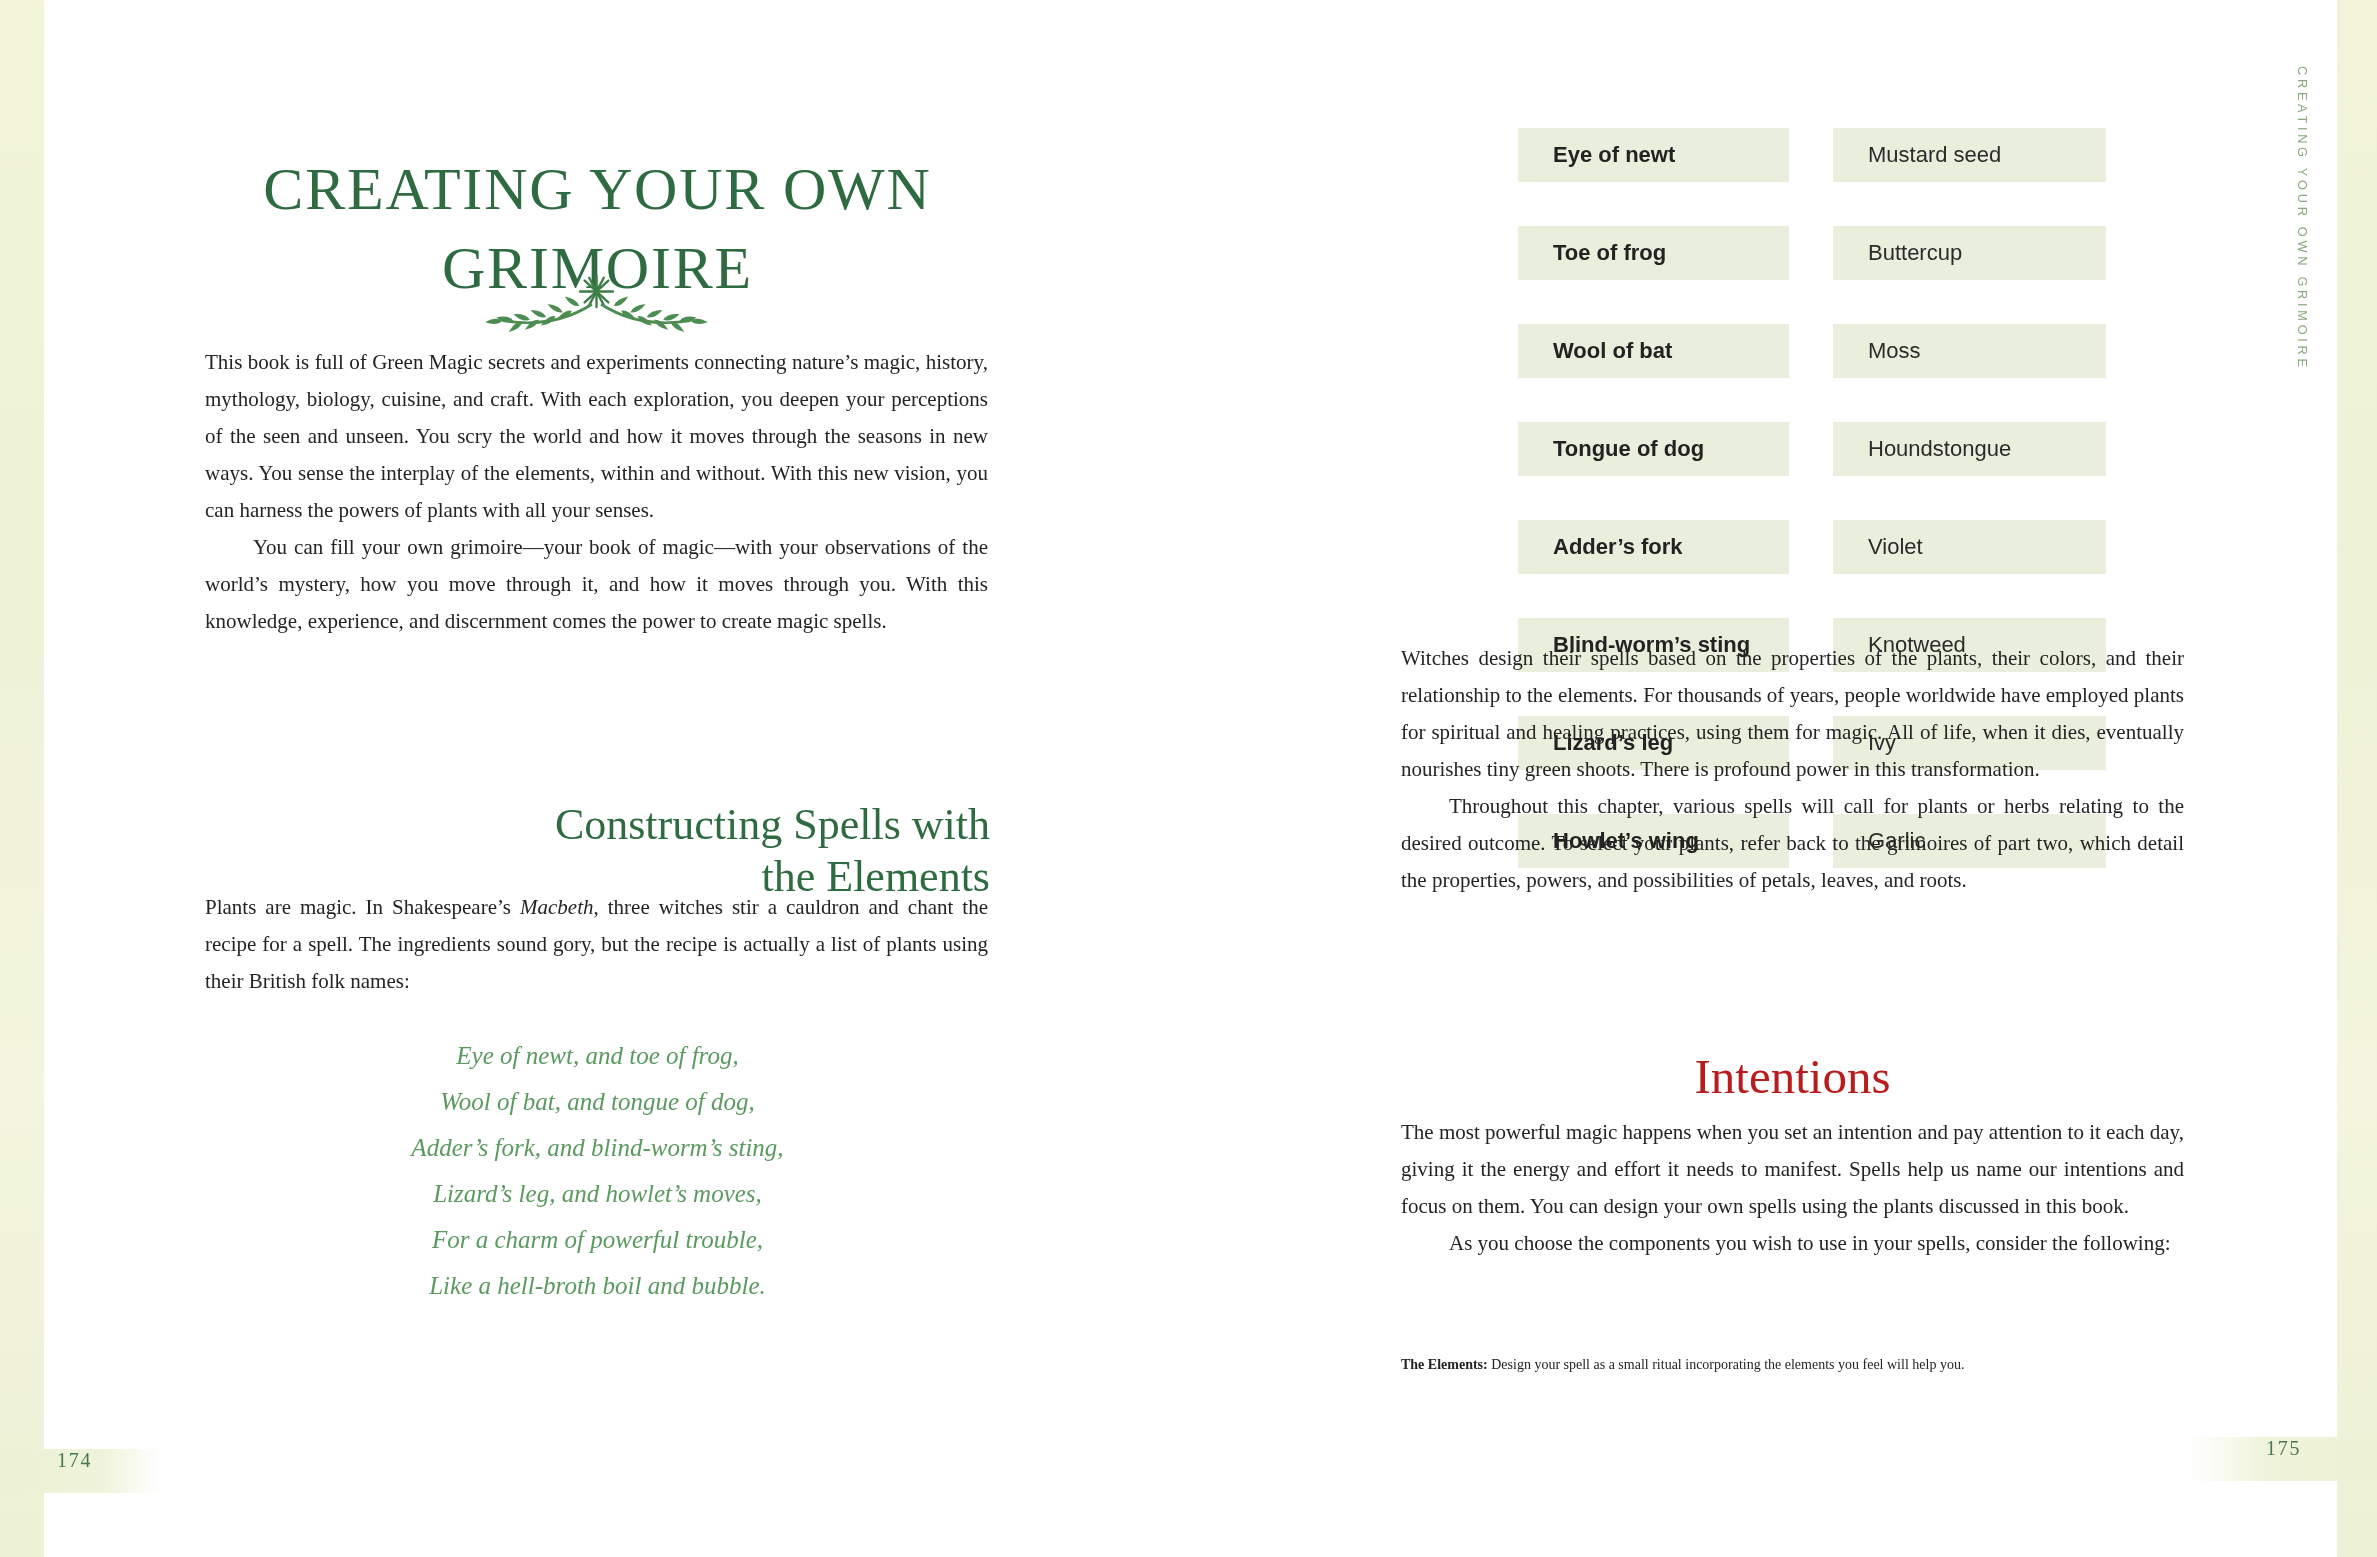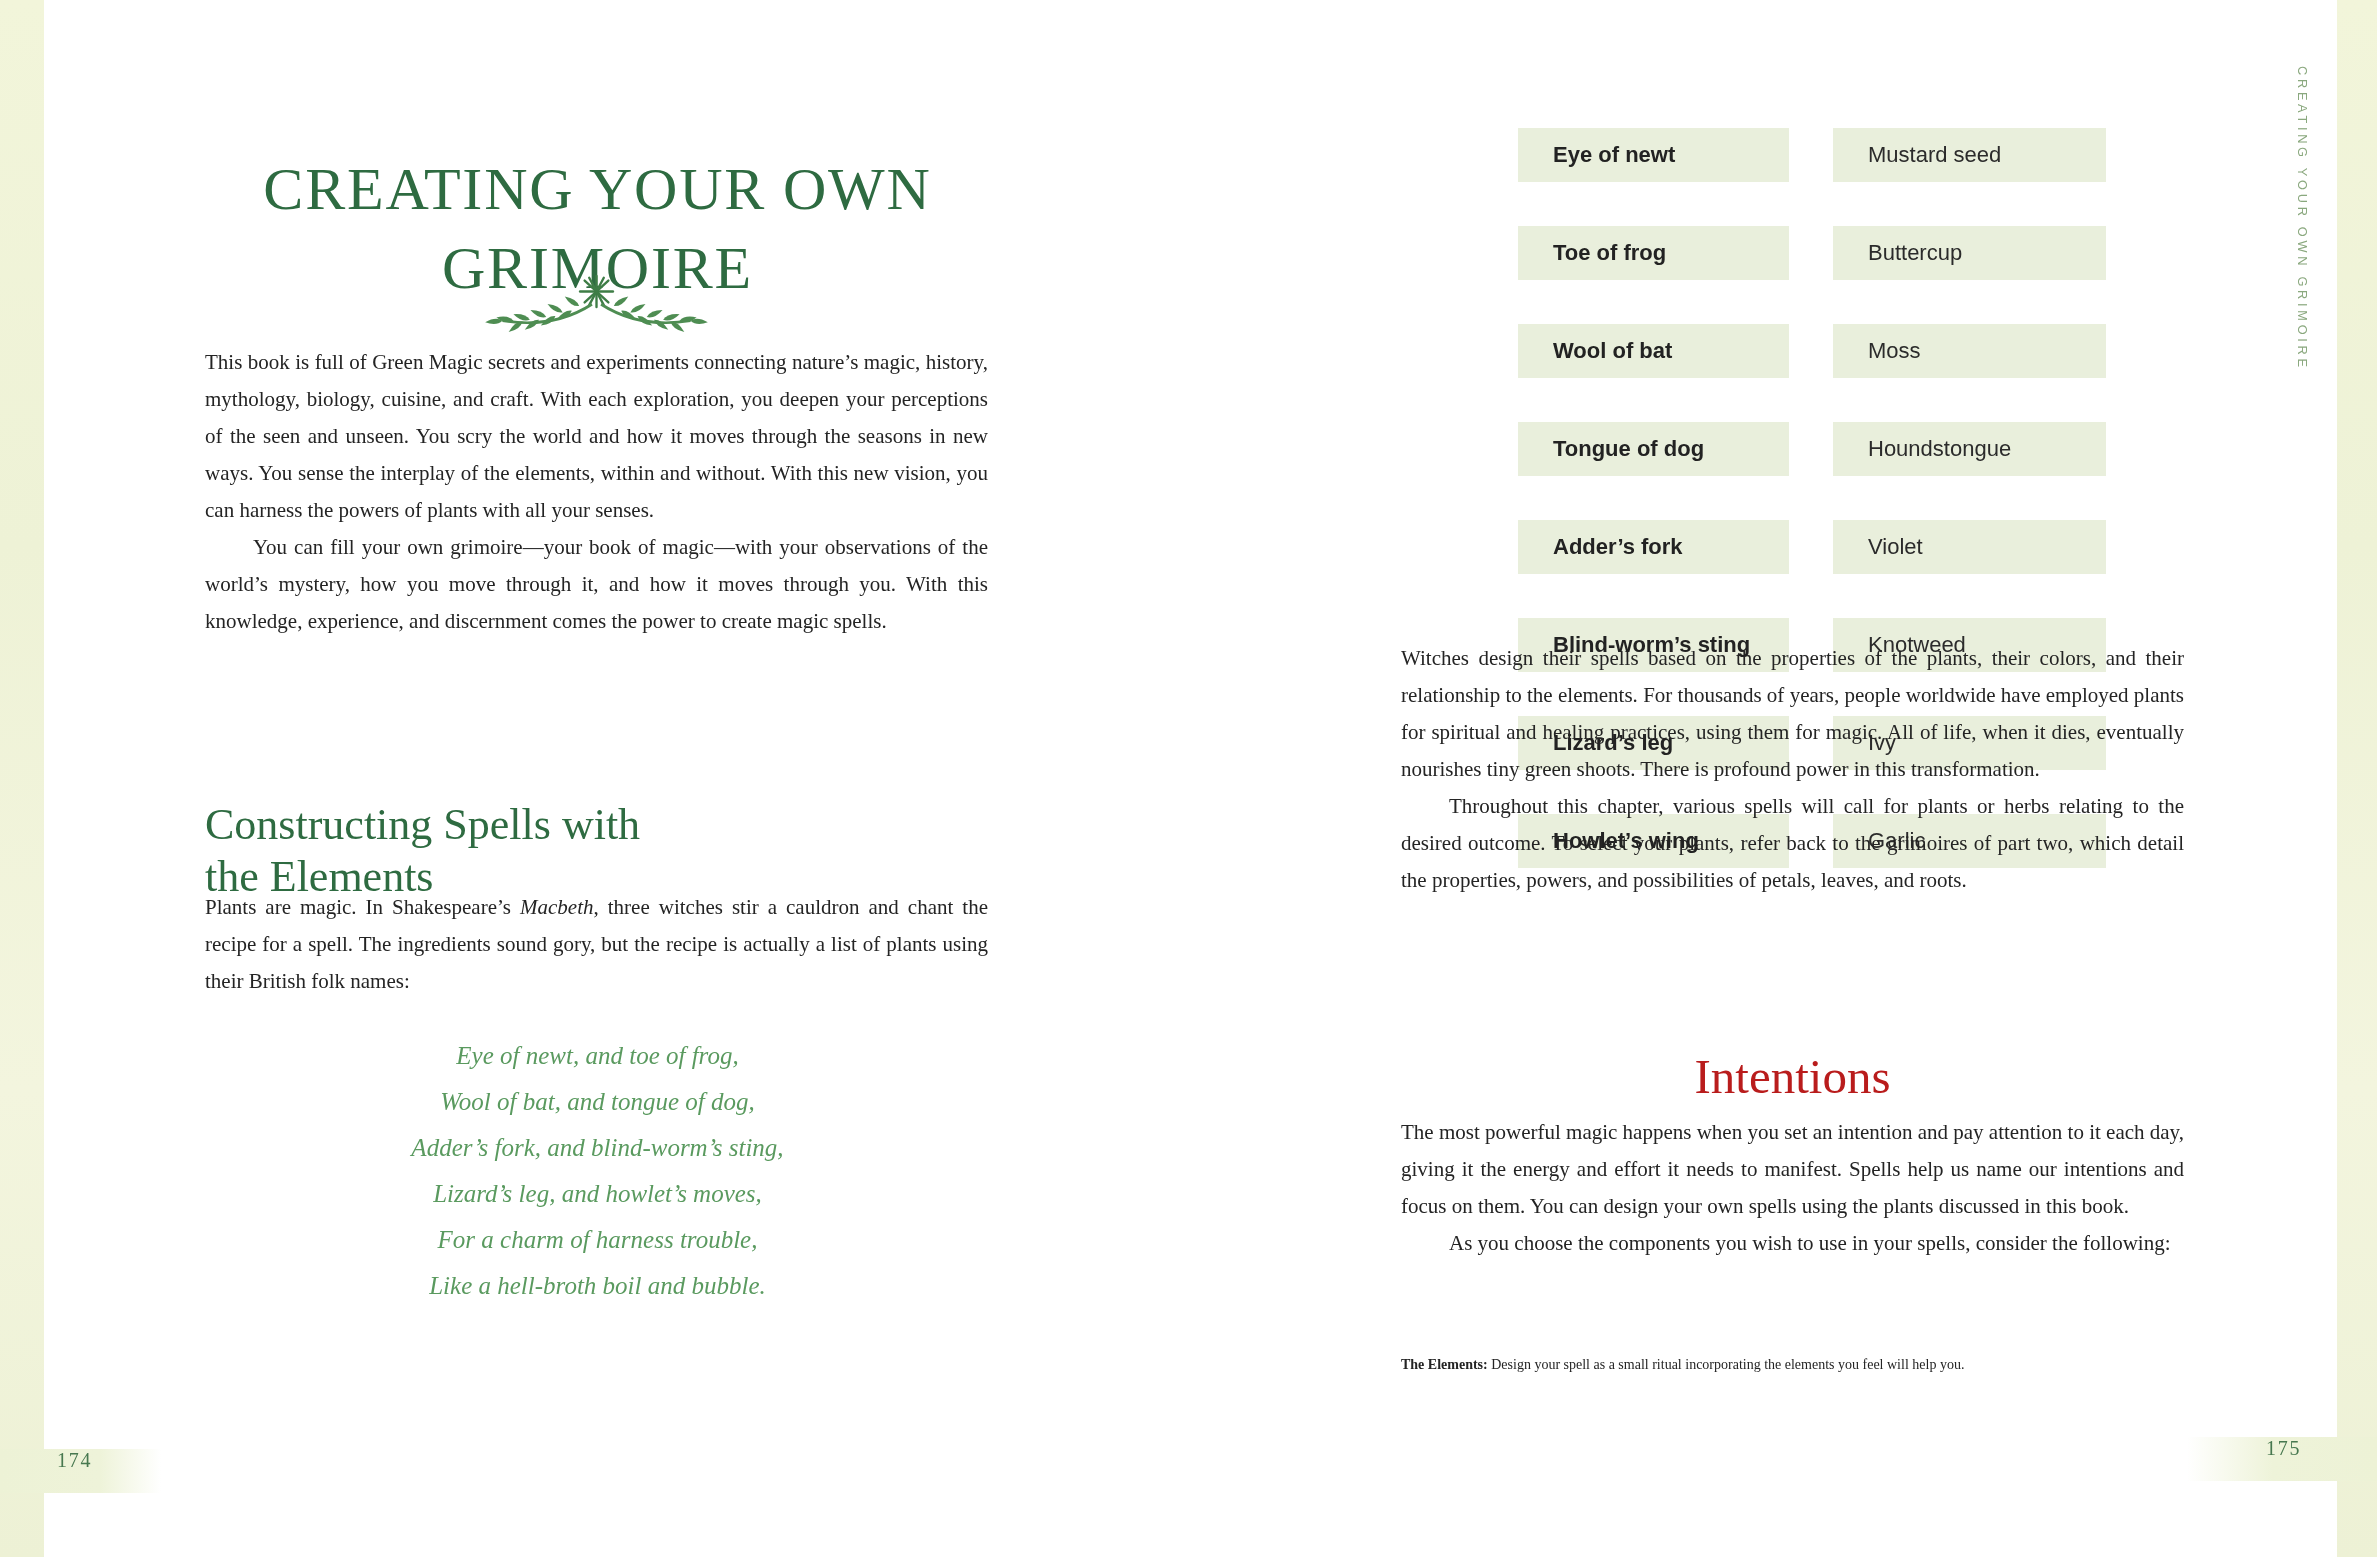--- a/index.html
+++ b/index.html
@@ -21,21 +21,21 @@
   }
   .ornament{position:absolute;left:455px;top:274px;}
   .bodycol{position:absolute;width:783px;font-size:21px;line-height:37px;
     text-align:justify;}
   .bodycol p{margin:0;}
   .indent{text-indent:48px;}
   .left-col{left:205px;}
   .right-col{left:1401px;font-family:Liberation Serif, serif;}
   .p-intro{top:344px;}
   .section-heading{
-    position:absolute;left:205px;top:762px;width:785px;text-align:left;
+    position:absolute;left:205px;top:762px;width:785px;text-align:right;
     color:#2e6b41;font-size:44px;line-height:52px;font-weight:normal;
   }
   .p-spell{top:889px;}
   .verse{
     position:absolute;left:205px;top:1033px;width:785px;text-align:center;
     color:#5a9a5f;font-style:italic;font-size:25px;line-height:46px;
   }
   .verse div{height:46px;}
 
   .pagenum-band{position:absolute;height:44px;display:flex;align-items:flex-start;
@@ -139,21 +139,21 @@
 
   <div class="bodycol left-col p-spell">
     <p><span>Plants are magic. In Shakespeare’s </span><i>Macbeth</i><span>, three witches stir a cauldron and chant the recipe for a spell. The ingredients sound gory, but the recipe is actually a list of plants using their British folk names:</span></p>
   </div>
 
   <div class="verse">
     <div>Eye of newt, and toe of frog,</div>
     <div>Wool of bat, and tongue of dog,</div>
     <div>Adder’s fork, and blind-worm’s sting,</div>
     <div>Lizard’s leg, and howlet’s moves,</div>
-    <div>For a charm of harness trouble,</div>
+    <div>For a charm of powerful trouble,</div>
     <div>Like a hell-broth boil and bubble.</div>
   </div>
 
   <div class="pagenum-band left">
     <span>174</span>
   </div>
 
   <div class="folk-table">
     <div class="cell label">Eye of newt</div>
     <div class="cell">Mustard seed</div>

